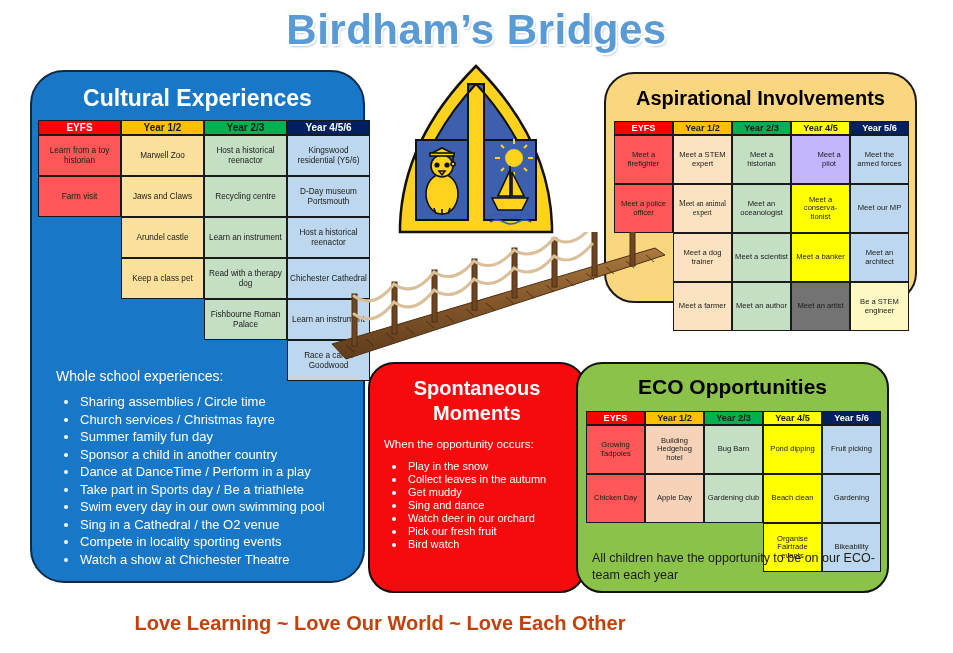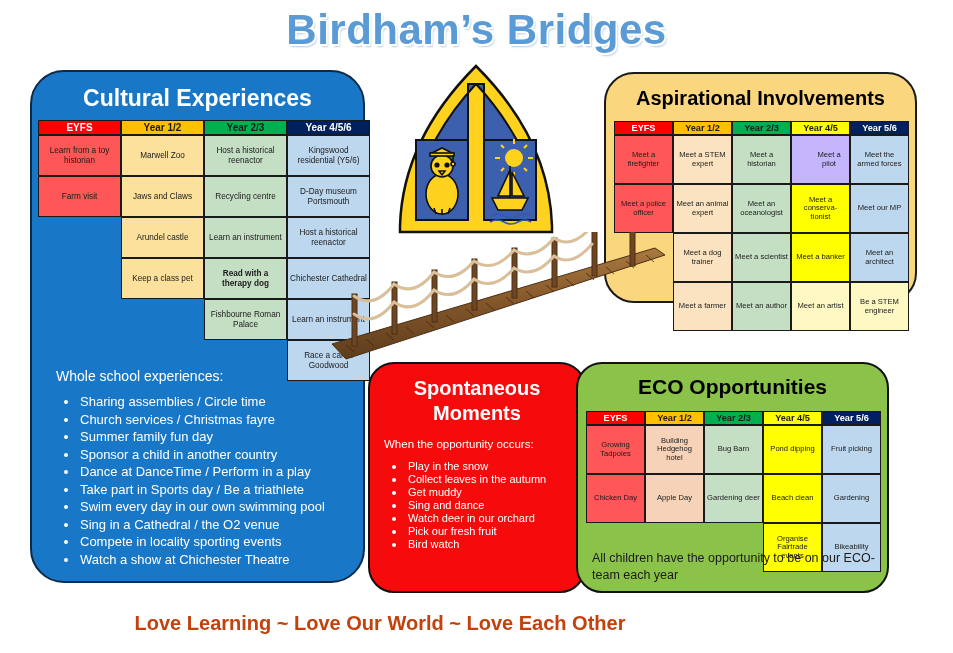--- a/index.html
+++ b/index.html
@@ -121,21 +121,21 @@
           <div class="cell body" style="background: rgb(252, 225, 156);">Marwell Zoo</div>
           <div class="cell body" style="background: rgb(252, 225, 156);">Jaws and Claws</div>
           <div class="cell body" style="background: rgb(252, 225, 156);">Arundel castle</div>
           <div class="cell body" style="background: rgb(252, 225, 156);">Keep a class pet</div>
         </div>
         <div class="col">
           <div class="cell hdr" style="background: rgb(0, 176, 80); color: rgb(26, 26, 26);">Year 2/3</div>
           <div class="cell body" style="background: rgb(197, 223, 197);">Host a historical reenactor</div>
           <div class="cell body" style="background: rgb(197, 223, 197);">Recycling centre</div>
           <div class="cell body" style="background: rgb(197, 223, 197);">Learn an instrument</div>
-          <div class="cell body" style="background: rgb(197, 223, 197); font-weight: bold;">Read with a therapy dog</div>
+          <div class="cell body" style="background: rgb(197, 223, 197);">Read with a therapy dog</div>
           <div class="cell body" style="background: rgb(197, 223, 197);">Fishbourne Roman Palace</div>
         </div>
         <div class="col">
           <div class="cell hdr" style="background: rgb(0, 32, 96); color: rgb(255, 255, 255);">Year 4/5/6</div>
           <div class="cell body" style="background: rgb(189, 215, 238);">Kingswood residential (Y5/6)</div>
           <div class="cell body" style="background: rgb(189, 215, 238);">D-Day museum Portsmouth</div>
           <div class="cell body" style="background: rgb(189, 215, 238);">Host a historical reenactor</div>
           <div class="cell body" style="background: rgb(189, 215, 238);">Chichester Cathedral</div>
           <div class="cell body" style="background: rgb(189, 215, 238);">Learn an instrument</div>
           <div class="cell body" style="background: rgb(189, 215, 238);">Race a car at Goodwood</div>
@@ -160,37 +160,37 @@
     <div class="panel-title">Aspirational Involvements</div>
     <div class="grid grid5" id="grid-aspirational">
         <div class="col">
           <div class="cell hdr" style="background: rgb(255, 0, 0); color: rgb(255, 255, 255);">EYFS</div>
           <div class="cell body" style="background: rgb(255, 87, 87);">Meet a firefighter</div>
           <div class="cell body" style="background: rgb(255, 87, 87);">Meet a police officer</div>
         </div>
         <div class="col">
           <div class="cell hdr" style="background: rgb(255, 192, 0); color: rgb(26, 26, 26);">Year 1/2</div>
           <div class="cell body" style="background: rgb(251, 226, 192);">Meet a STEM expert</div>
-          <div class="cell body" style="background: rgb(251, 226, 192);">Meet an animal expert</div>
+          <div class="cell body" style="background: rgb(251, 226, 192); font-family: Liberation Serif, serif;">Meet an animal expert</div>
           <div class="cell body" style="background: rgb(251, 226, 192);">Meet a dog trainer</div>
           <div class="cell body" style="background: rgb(251, 226, 192);">Meet a farmer</div>
         </div>
         <div class="col">
           <div class="cell hdr" style="background: rgb(0, 176, 80); color: rgb(26, 26, 26);">Year 2/3</div>
           <div class="cell body" style="background: rgb(197, 223, 197);">Meet a historian</div>
           <div class="cell body" style="background: rgb(197, 223, 197);">Meet an oceanologist</div>
           <div class="cell body" style="background: rgb(197, 223, 197);">Meet a scientist</div>
           <div class="cell body" style="background: rgb(197, 223, 197);">Meet an author</div>
         </div>
         <div class="col">
           <div class="cell hdr" style="background: rgb(255, 255, 0); color: rgb(26, 26, 26);">Year 4/5</div>
           <div class="cell body" style="background: #c4b5fd; padding-left: 19px;">Meet a pilot</div>
           <div class="cell body" style="background: rgb(255, 255, 0);">Meet a conserva-tionist</div>
           <div class="cell body" style="background: rgb(255, 255, 0);">Meet a banker</div>
-          <div class="cell body" style="background: #fef9c3;">Meet an artist</div>
+          <div class="cell body" style="background: #737373;">Meet an artist</div>
         </div>
         <div class="col">
           <div class="cell hdr" style="background: rgb(0, 32, 96); color: rgb(255, 255, 255);">Year 5/6</div>
           <div class="cell body" style="background: rgb(189, 215, 238);">Meet the armed forces</div>
           <div class="cell body" style="background: rgb(189, 215, 238);">Meet our MP</div>
           <div class="cell body" style="background: rgb(189, 215, 238);">Meet an architect</div>
           <div class="cell body" style="background: #fef9c3;">Be a STEM engineer</div>
         </div>
       </div>
   </div>
@@ -218,21 +218,21 @@
           <div class="cell body" style="background: rgb(255, 87, 87);">Chicken Day</div>
         </div>
         <div class="col">
           <div class="cell hdr" style="background: rgb(255, 192, 0); color: rgb(26, 26, 26);">Year 1/2</div>
           <div class="cell body" style="background: rgb(246, 211, 184);">Building Hedgehog hotel</div>
           <div class="cell body" style="background: rgb(246, 211, 184);">Apple Day</div>
         </div>
         <div class="col">
           <div class="cell hdr" style="background: rgb(0, 176, 80); color: rgb(26, 26, 26);">Year 2/3</div>
           <div class="cell body" style="background: rgb(197, 223, 197);">Bug Barn</div>
-          <div class="cell body" style="background: rgb(197, 223, 197);">Gardening deer</div>
+          <div class="cell body" style="background: rgb(197, 223, 197);">Gardening club</div>
         </div>
         <div class="col">
           <div class="cell hdr" style="background: rgb(255, 255, 0); color: rgb(26, 26, 26);">Year 4/5</div>
           <div class="cell body" style="background: rgb(255, 255, 0);">Pond dipping</div>
           <div class="cell body" style="background: rgb(255, 255, 0);">Beach clean</div>
           <div class="cell body" style="background: rgb(255, 255, 0);">Organise Fairtrade events</div>
         </div>
         <div class="col">
           <div class="cell hdr" style="background: rgb(0, 32, 96); color: rgb(255, 255, 255);">Year 5/6</div>
           <div class="cell body" style="background: rgb(189, 215, 238);">Fruit picking</div>

